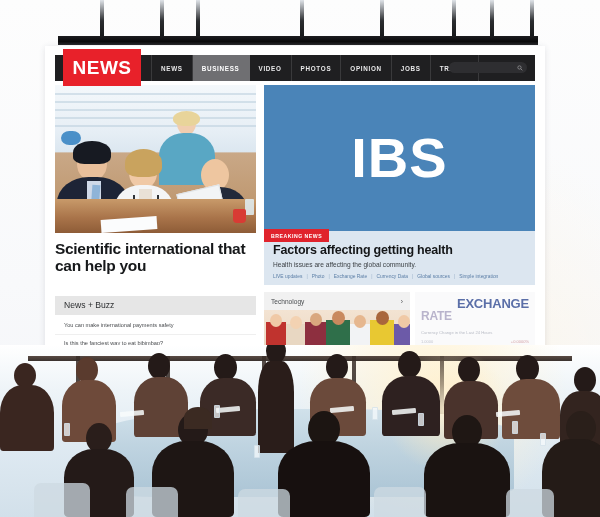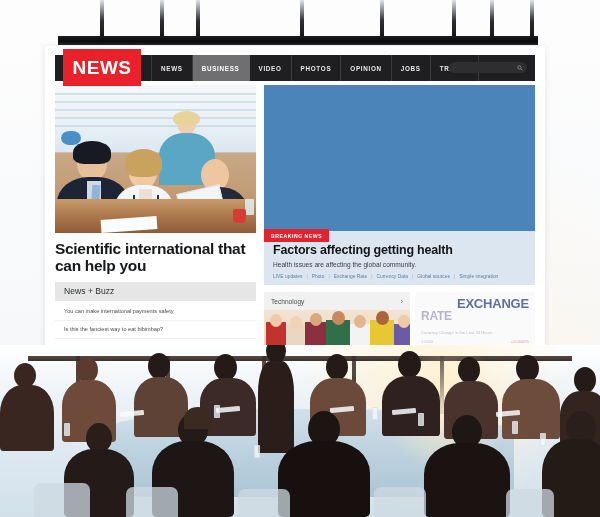--- a/index.html
+++ b/index.html
@@ -103,21 +103,21 @@
   .paper-sheet {
     position: absolute; left: 46px; bottom: 2px; width: 56px; height: 13px;
     background: #fbfcfd; transform: rotate(-4deg);
   }
 
   .headline {
     margin-top: 7px; font-size: 15.5px; line-height: 1.12; font-weight: 700;
     color: #16181a; letter-spacing: -.3px;
   }
   .buzz-bar {
-    margin-top: 7px; height: 19px; background: #e6e6e6;
+    margin-top: 21px; height: 19px; background: #e6e6e6;
     display: flex; align-items: center; padding-left: 9px;
     font-size: 8.6px; color: #2c2e30;
   }
   .buzz-list { margin-top: 2px; }
   .buzz-item {
     font-size: 5.6px; color: #4a4d50; padding: 5.5px 0 5.5px 9px;
     border-bottom: 1px solid #efefef;
   }
 
   
@@ -320,20 +320,21 @@
         <div class="buzz-list">
           <div class="buzz-item">You can make international payments safety</div>
           <div class="buzz-item">Is this the fanciest way to eat bibimbap?</div>
           <div class="buzz-item">How communities are getting ready</div>
         </div>
       </div>
 
       <div class="col-right">
 
         <div class="hero-blue">
+          <div class="hero-title">IBS</div>
           <div class="badge-breaking">BREAKING NEWS</div>
         </div>
 
         <div class="hero-caption">
           <div class="cap-title">Factors affecting getting health</div>
           <div class="cap-sub">Health issues are affecting the global community.</div>
           <div class="cap-links">
             <span class="lnk">LIVE updates</span>
             <span class="sep">|</span>
             <span class="lnk">Photo</span>

